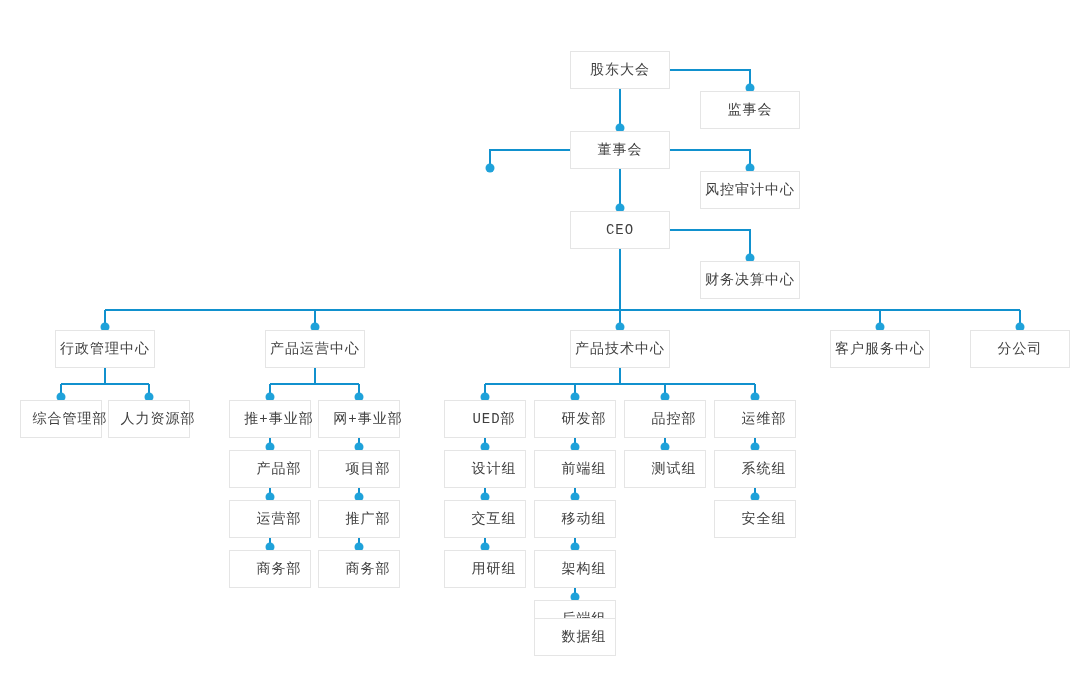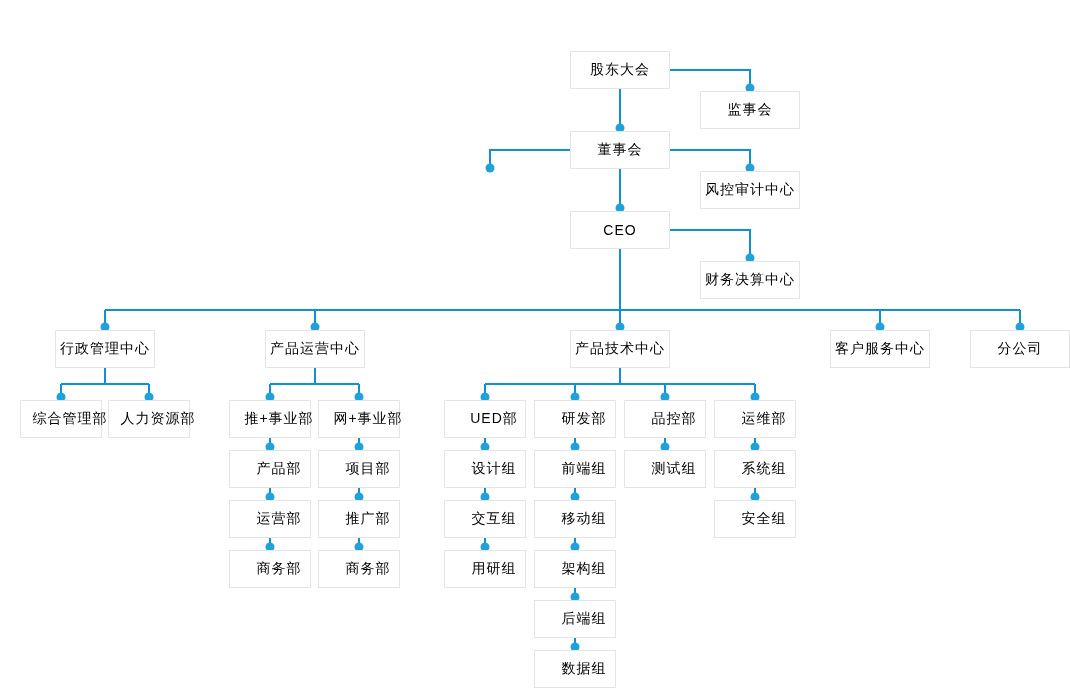--- a/index.html
+++ b/index.html
@@ -21,28 +21,29 @@
     top: 0;
     width: 1070px;
     height: 689px;
   }
   .node {
     position: absolute;
     height: 38px;
     box-sizing: border-box;
     background: #ffffff;
     border: 1px solid #e5e5e5;
-    color: #000000;
+    color: #404040;
     font-size: 14px;
     display: flex;
     align-items: center;
     justify-content: center;
     white-space: nowrap;
     letter-spacing: 1px;
     z-index: 2;
+    font-family: Liberation Mono, monospace;
   }
   .w100 { width: 100px; }
   .w82  { width: 82px; padding-left: 18px; }
 </style>
 </head>
 <body>
 
 <div class="canvas">
 
   <svg class="connectors" viewBox="0 0 1070 689" xmlns="http://www.w3.org/2000/svg">
@@ -134,15 +135,15 @@
   <div class="node w82" style="left:534px;top:500px">移动组</div>
   <div class="node w82" style="left:444px;top:500px">交互组</div>
   <div class="node w82" style="left:714px;top:500px">安全组</div>
 
   <div class="node w82" style="left:229px;top:550px">商务部</div>
   <div class="node w82" style="left:318px;top:550px">商务部</div>
   <div class="node w82" style="left:534px;top:550px">架构组</div>
   <div class="node w82" style="left:444px;top:550px">用研组</div>
 
   <div class="node w82" style="left:534px;top:600px">后端组</div>
-  <div class="node w82" style="left:534px;top:650px">数据组</div>
+  <div class="node w82" style="left:534px;top:618px">数据组</div>
 
 </div>
 
 </body></html>

